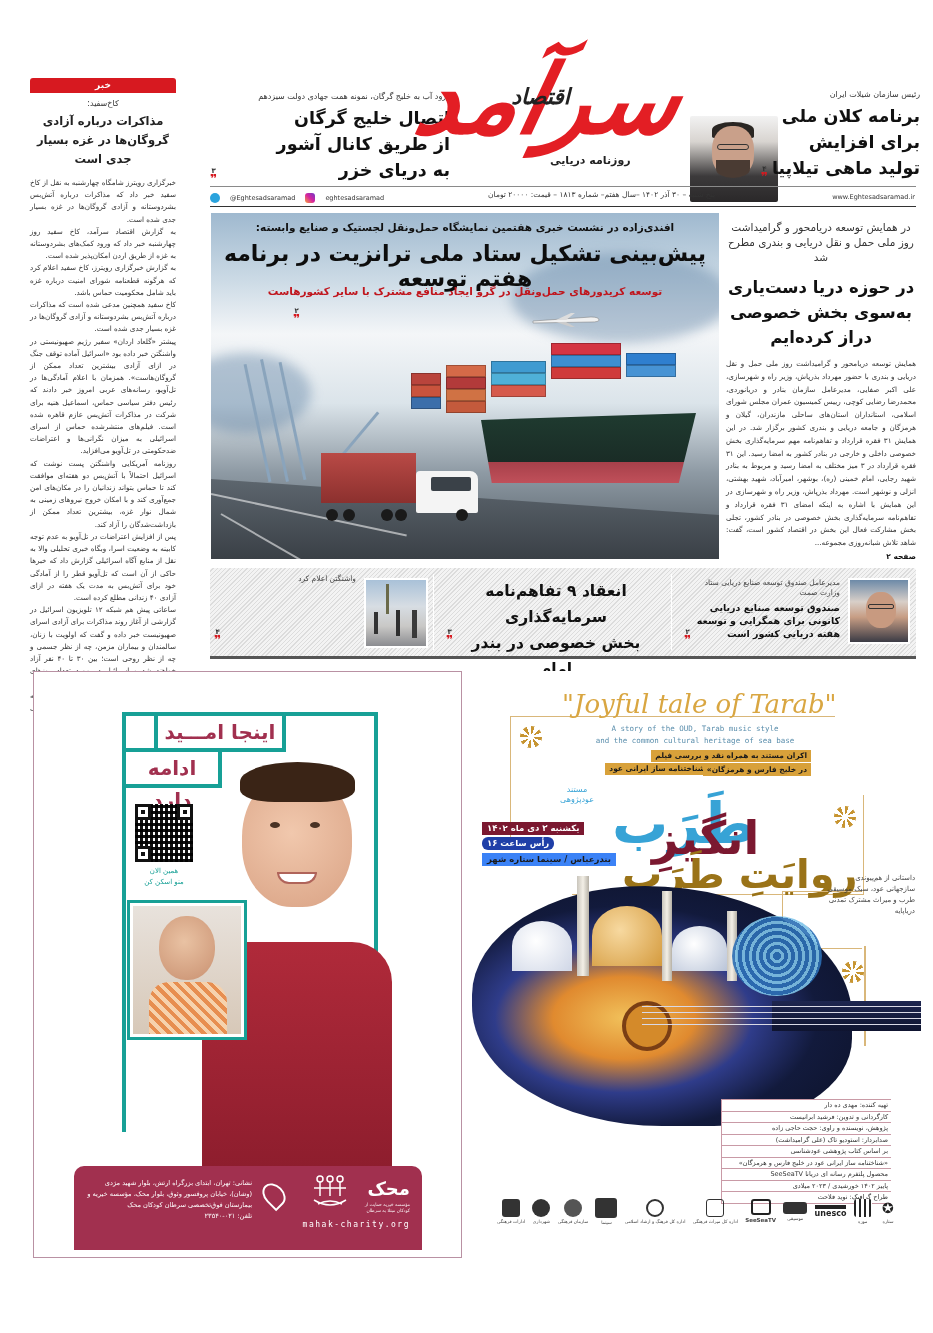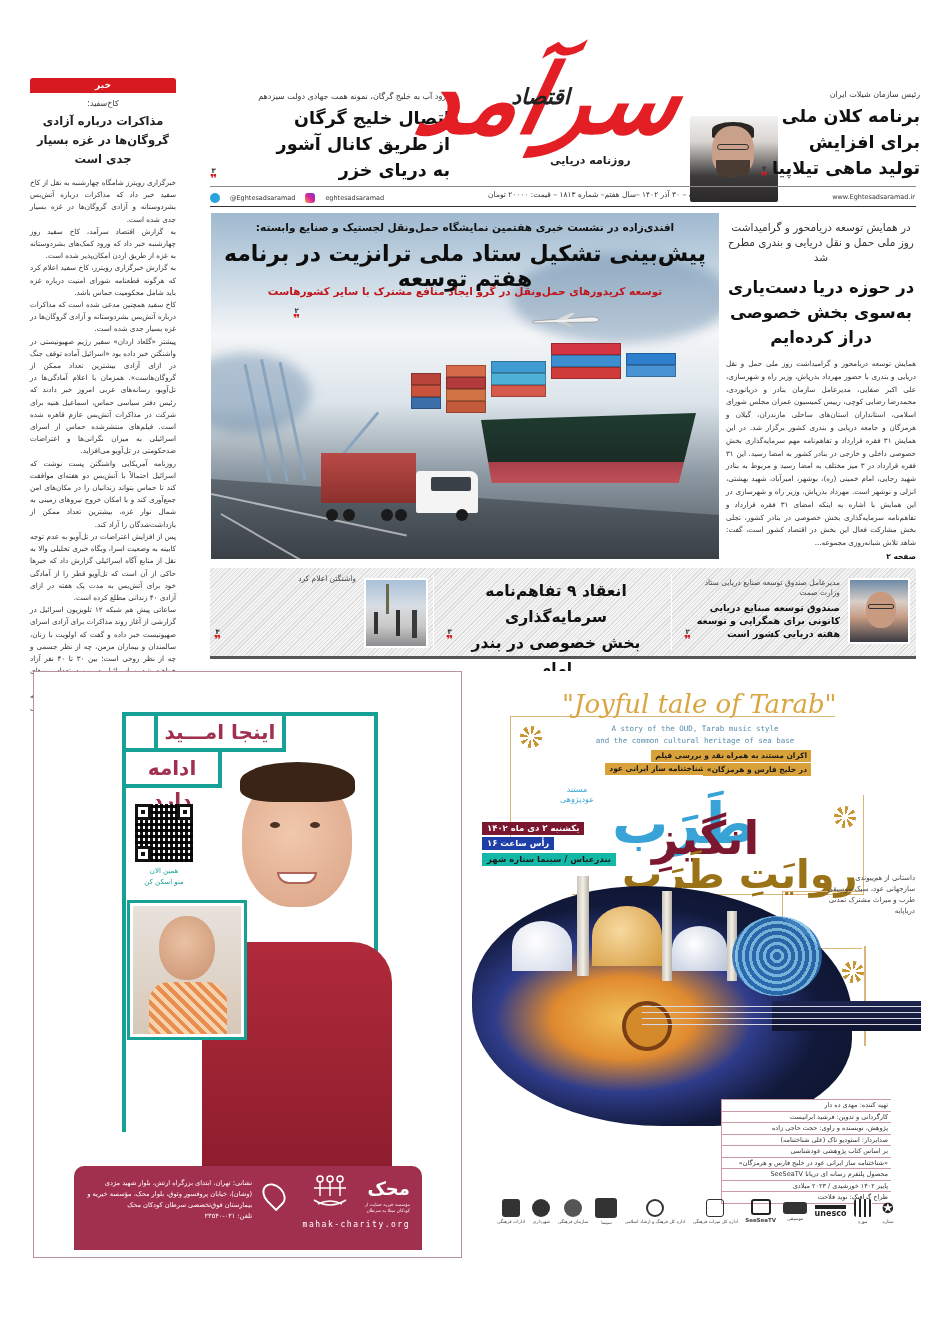--- a/index.html
+++ b/index.html
@@ -382,22 +382,22 @@
 
   <div class="doc-label" style="left:75px;top:114px;width:60px;">
     <div>مستند</div>
     <div>عودپژوهی</div>
   </div>
   <div class="tarab-blue" style="left:140px;top:100px;margin-top:20px;">طَرَب</div>
   <div class="tarab-maroon" style="left:180px;top:140px;">انگیزِ</div>
   <div class="tarab-gold" style="left:150px;top:180px;">روایَتِ طَرَب</div>
 
   <div class="date-tag" style="left:10px;top:151px;background:#7b1830;">یکشنبه ۳ دی ماه ۱۴۰۲</div>
-  <div class="date-tag" style="left:10px;top:166px;background:#1f3fa8;">رأس ساعت ۱۶</div>
-  <div class="date-tag" style="left:10px;top:182px;background:#14b8a6;color:#1a1a1a;">بندرعباس / سینما ستاره شهر</div>
+  <div class="date-tag" style="left:10px;top:166px;background:#1f3fa8;border-radius:6px;">رأس ساعت ۱۶</div>
+  <div class="date-tag" style="left:10px;top:182px;background:#3b82f6;color:#1a1a1a;">بندرعباس / سینما ستاره شهر</div>
 
   <div class="gold-frame" style="left:310px;top:220px;width:80px;height:58px;border-right:none;"></div>
   <div class="story-lines" style="left:305px;top:202px;width:90px;margin-left:48px;">
     <div>داستانی از هم‌پیوندی</div>
     <div>سازجهانی عود، سبک موسیقی</div>
     <div>طرب و میراث مشترک تمدنی دریاپایه</div>
   </div>
   <div class="gold-rule" style="left:392px;top:275px;width:1.5px;height:100px;"></div>
   <div class="gold-flower" style="left:370px;top:290px;"></div>
 
@@ -413,21 +413,21 @@
   <div class="oud-neck"></div>
   <div class="oud-string" style="top:335px;"></div>
   <div class="oud-string" style="top:341px;"></div>
   <div class="oud-string" style="top:347px;"></div>
   <div class="oud-string" style="top:353px;"></div>
 
   <div class="credits">
     <div class="credit-line">تهیه کننده: مهدی ده دار</div>
     <div class="credit-line">کارگردانی و تدوین: فرشید ابرانیست</div>
     <div class="credit-line">پژوهش، نویسنده و راوی: حجت حاجی زاده</div>
-    <div class="credit-line">صدابردار: استودیو تاک (علی شناختنامه)</div>
+    <div class="credit-line">صدابردار: استودیو تاک (علی گرامیداشت)</div>
     <div class="credit-line">بر اساس کتاب پژوهشی عودشناسی</div>
     <div class="credit-line">«شناختنامه ساز ایرانی عود در خلیج فارس و هرمزگان»</div>
     <div class="credit-line">محصول پلتفرم رسانه ای دریانا SeeSeaTV</div>
     <div class="credit-line">پاییز ۱۴۰۲ خورشیدی / ۲۰۲۳ میلادی</div>
     <div class="credit-line">طراح گرافیک: نوید فلاحت</div>
   </div>
 
   <div class="logos" style="direction:ltr;">
     <div class="logo-item">
         <div class="logo-ico"></div>

